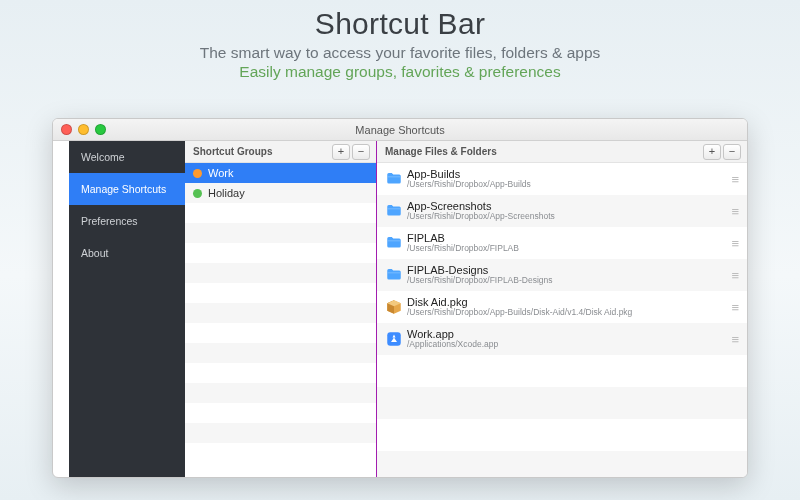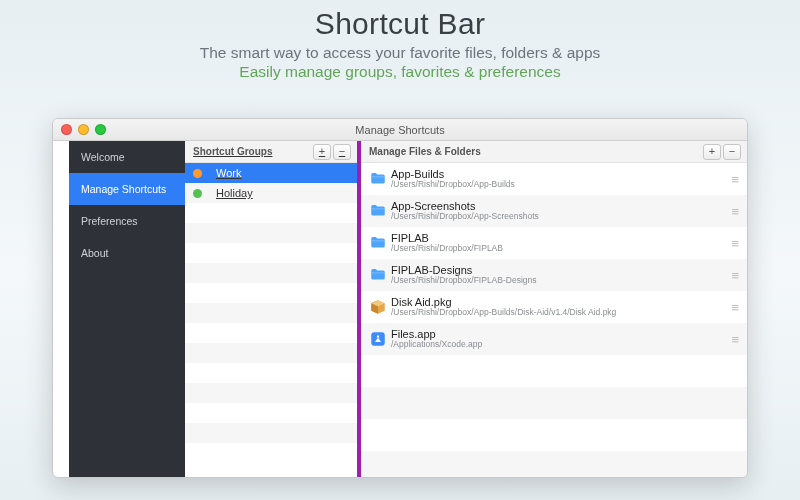--- a/index.html
+++ b/index.html
@@ -36,36 +36,36 @@
   .traffic { position: absolute; left: 8px; top: 5px; display: flex; gap: 6px; }
   .tl { width: 11px; height: 11px; border-radius: 50%; border: .5px solid rgba(0,0,0,.18); }
   .tl.red { background:#ff5f57; } .tl.yellow{background:#ffbd2e;} .tl.green{background:#28c940;}
   .body { flex:1; display:flex; min-height:0;margin-left:16px; }
 
   .sidebar { width: 116px; background:#2e3238; color:#cfd2d6; display:flex; flex-direction:column; }
   .side-item { font-size:10.5px; padding: 10px 12px; cursor:pointer; }
   .side-item.active { background:#2f7ef6; color:#fff; }
 
   .pane { display:flex; flex-direction:column; min-width:0; }
-  .pane.groups { width: 176px; border-right:4px solid #a21caf;text-decoration:underline; }
+  .pane.groups { width: 192px; border-right:1px solid #a21caf; }
   .pane.files  { flex:1; }
   .pane-head {
     height: 22px; background:#f3f3f3; border-bottom:1px solid #e3e3e3;
     display:flex; align-items:center; justify-content:space-between;
     padding: 0 6px 0 8px; font-size:10px; color:#555; font-weight:600;
   }
   .pm { display:flex; gap:2px; }
   .pm button {
     width:18px; height:16px; border:1px solid #c6c6c6; background:linear-gradient(180deg,#fff,#ececec);
     border-radius:3px; font-size:11px; line-height:1; color:#555; cursor:pointer;
     display:flex; align-items:center; justify-content:center;
   }
   .list { flex:1; overflow:hidden; }
 
-  .grp-row { height: 20px; display:flex; align-items:center; gap:14px; padding:0 8px; font-size:11px; }
+  .grp-row { height: 20px; display:flex; align-items:center; gap:6px; padding:0 8px; font-size:11px; }
   .grp-row.sel { background:#2f7ef6; color:#fff; }
   .grp-row .dot { width:9px; height:9px; border-radius:50%; flex:none; }
   .striped > *:nth-child(even){ background:#f6f6f6; }
   .striped > .sel:nth-child(even){ background:#2f7ef6; }
 
   .file-row { height: 32px; display:flex; align-items:center; padding:0 8px; gap:4px; }
   .file-row .icon { width:18px; height:18px; flex:none; display:flex; align-items:center; justify-content:center; }
   .file-row .txt { flex:1; min-width:0; }
   .file-row .name { font-size:11px; color:#222; line-height:1.1; }
   .file-row .path { font-size:8.5px; color:#8a8d91; line-height:1.1; white-space:nowrap; overflow:hidden; text-overflow:ellipsis; }
@@ -210,21 +210,21 @@
             <span class="drag">≡</span>
           </div>
           <div class="file-row">
             <span class="icon app-icon">
               <svg viewBox="0 0 24 24">
                 <rect x="3" y="3" width="18" height="18" rx="4" fill="#3d8cff"></rect>
                 <path fill="#fff" d="M12 6l2 4h-4zM8 16l4-6 4 6z"></path>
               </svg>
             </span>
             <div class="txt">
-              <div class="name">Files.app</div>
+              <div class="name">Work.app</div>
               <div class="path">/Applications/Xcode.app</div>
             </div>
             <span class="drag">≡</span>
           </div>
           <div class="file-row empty-row"></div>
           <div class="file-row empty-row"></div>
           <div class="file-row empty-row"></div>
           <div class="file-row empty-row"></div>
         </div>
     </div>

